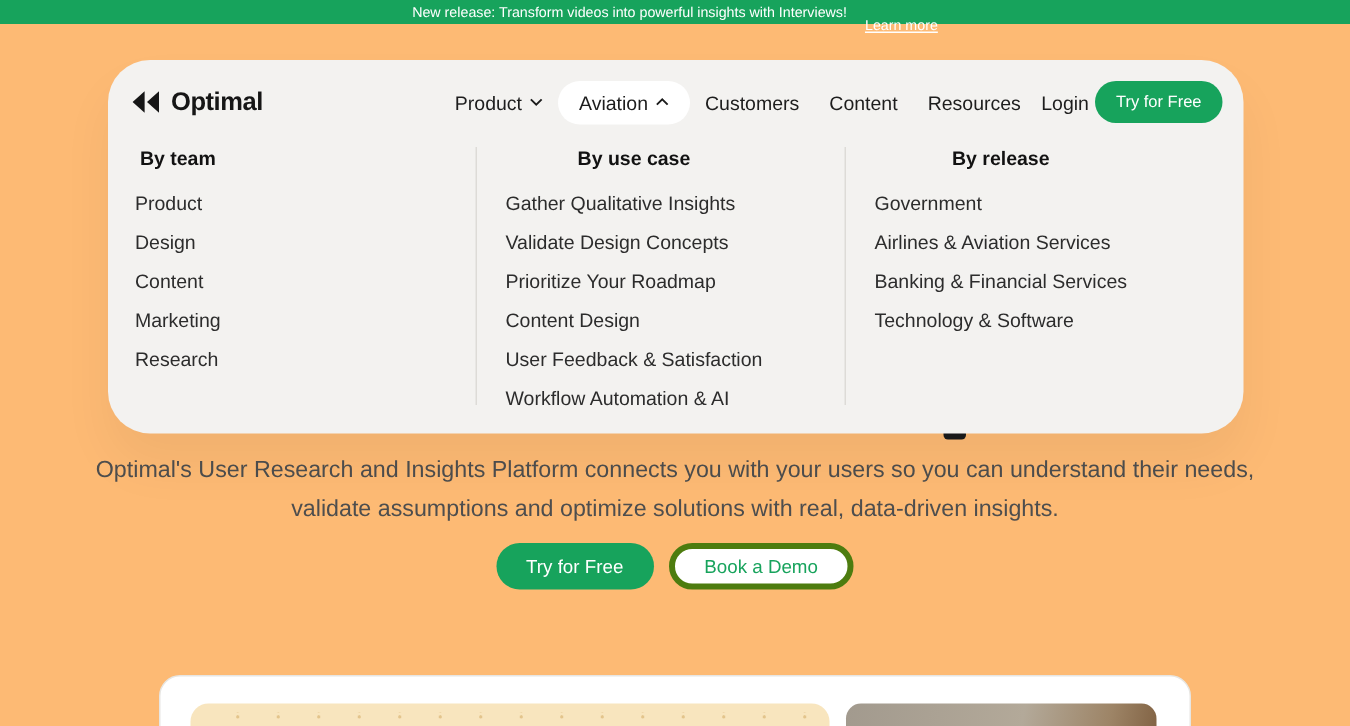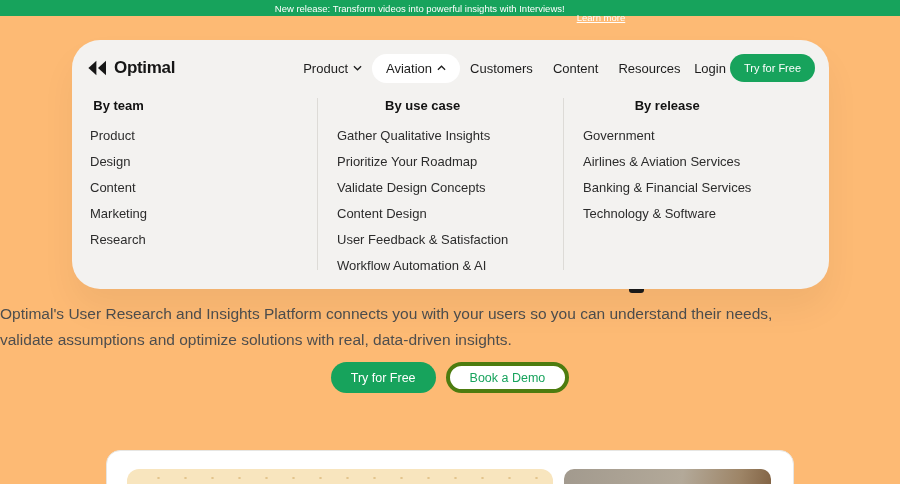--- a/index.html
+++ b/index.html
@@ -46,21 +46,21 @@
   .menu-col.c3 { left: 511px; }
   .menu-heading { font-size: 13px; font-weight: 700; color: #121212; margin-bottom: 16px; text-align: center; }
   .menu-list { list-style: none; }
   .menu-list li { font-size: 13px; color: #2c2c2c; line-height: 14px; margin-bottom: 12px;
     cursor: pointer; white-space: nowrap; }
   .divider { position: absolute; top: 58px; width: 1px; height: 172px; background: #dddbd7; }
   .divider.d1 { left: 245px; }
   .divider.d2 { left: 491px; }
 
   
-  .hero-sub { position: absolute; left: 0; top: 301px; width: 900px; text-align: left;
+  .hero-sub { position: absolute; left: 0; top: 301px; width: 900px; text-align: center;
     font-size: 15.5px; line-height: 26px; color: #4e4e4e; z-index: 0; }
   .hero-ctas { position: absolute; left: 0; top: 362px; width: 900px; display: flex;
     justify-content: center; gap: 10px; }
   .btn { height: 31px; border-radius: 16px; font-size: 12.5px; cursor: pointer;
     padding: 0 20px; display: flex; align-items: center;
     font-family: "Liberation Sans", sans-serif; }
   .btn-primary { background: #17a35c; color: #ffffff; border: none; }
   .btn-secondary { background: #ffffff; color: #17a35c; border: 4px solid #4d7c0f; }
 
   
@@ -138,22 +138,22 @@
         <li>Research</li>
       </ul>
     </div>
 
     <div class="divider d1"></div>
 
     <div class="menu-col c2">
       <div class="menu-heading">By use case</div>
       <ul class="menu-list">
         <li>Gather Qualitative Insights</li>
+        <li>Validate Design Concepts</li>
         <li>Prioritize Your Roadmap</li>
-        <li>Validate Design Concepts</li>
         <li>Content Design</li>
         <li>User Feedback &amp; Satisfaction</li>
         <li>Workflow Automation &amp; AI</li>
       </ul>
     </div>
 
     <div class="divider d2"></div>
 
     <div class="menu-col c3">
       <div class="menu-heading">By release</div>

